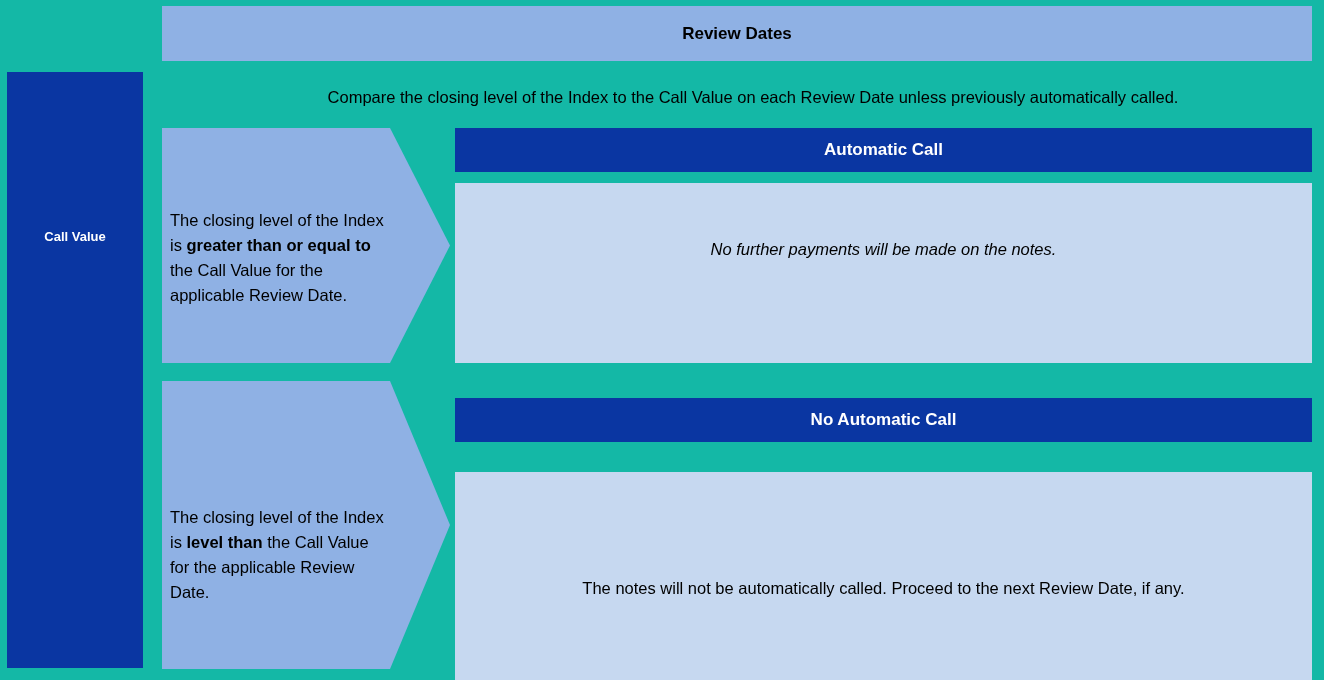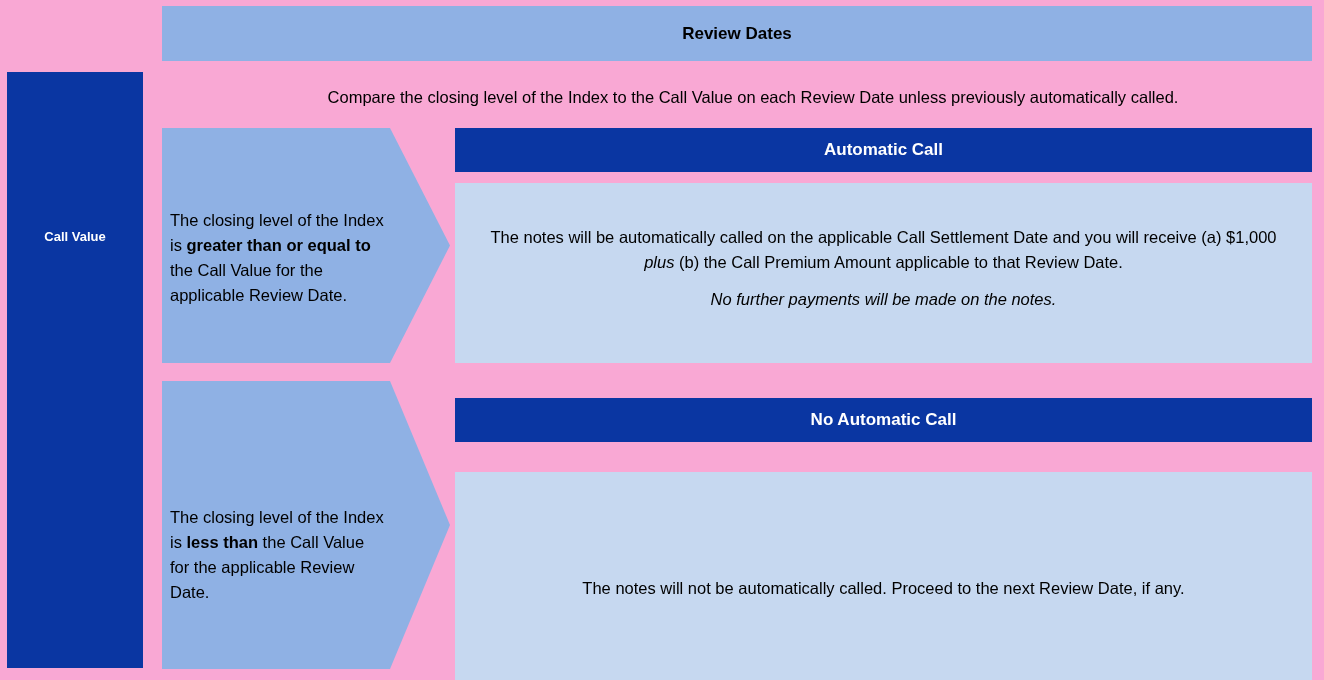--- a/index.html
+++ b/index.html
@@ -1,17 +1,17 @@
 <!DOCTYPE html>
 <html><head>
 <meta charset="utf-8">
 <style>
   html,body{margin:0;padding:0;background:#ffffff;}
   .canvas{
-    position:relative;width:1324px;height:680px;background:#f9a8d4;
+    position:relative;width:1324px;height:680px;background:#14b8a6;
     font-family:"Liberation Sans", sans-serif;color:#000;overflow:hidden;
   }
   .title-bar{
     position:absolute;left:162px;top:6px;width:1150px;height:55px;
     background:#8FB1E4;display:flex;align-items:center;justify-content:center;
     font-size:17px;font-weight:bold;
   }
   .sidebar{
     position:absolute;left:7px;top:72px;width:136px;height:596px;
     background:#0A36A2;color:#ffffff;font-weight:bold;font-size:13px;
@@ -68,26 +68,25 @@
 
   <div class="arrow arrow-1">
     <div class="arrow-text"><span>The closing level of the Index is </span><span style="font-weight: bold;">greater than or equal to</span><span> the Call Value for the applicable Review Date.</span></div>
   </div>
 
   <div class="outcome-header outcome-header-1">
     <span>Automatic Call</span>
   </div>
 
   <div class="outcome-body outcome-body-1">
-    <div><span>The notes will be automatically called on the applicable Call Settlement Date and you will receive (a) $1,000 </span><span style="font-style: italic;">plus</span><span> (b) the Call Premium Amount applicable to that Review Date.</span></div>
     <div class="note">No further payments will be made on the notes.</div>
   </div>
 
   <div class="arrow arrow-2">
-    <div class="arrow-text"><span>The closing level of the Index is </span><span style="font-weight: bold;">less than</span><span> the Call Value for the applicable Review Date.</span></div>
+    <div class="arrow-text"><span>The closing level of the Index is </span><span style="font-weight: bold;">level than</span><span> the Call Value for the applicable Review Date.</span></div>
   </div>
 
   <div class="outcome-header outcome-header-2">
     <span>No Automatic Call</span>
   </div>
 
   <div class="outcome-body outcome-body-2">
     <div><span>The notes will not be automatically called. Proceed to the next Review Date, if any.</span></div>
   </div>
 

